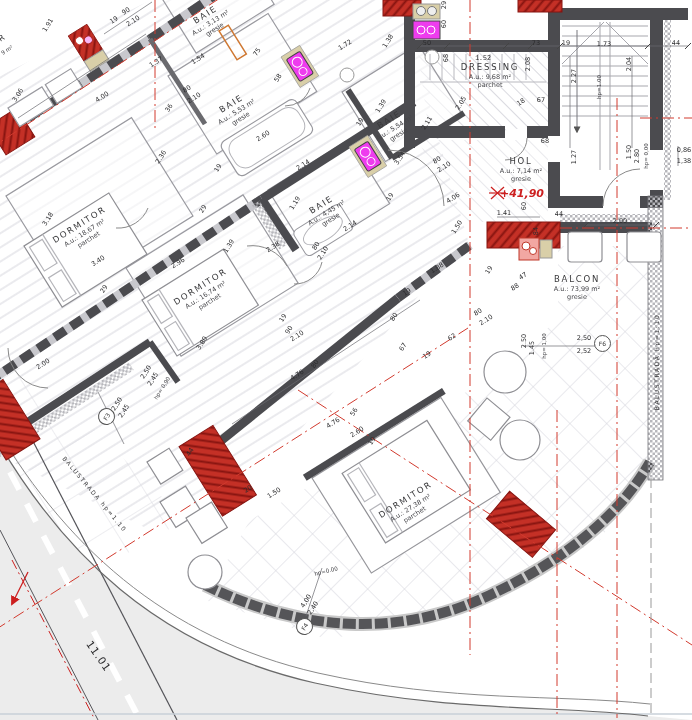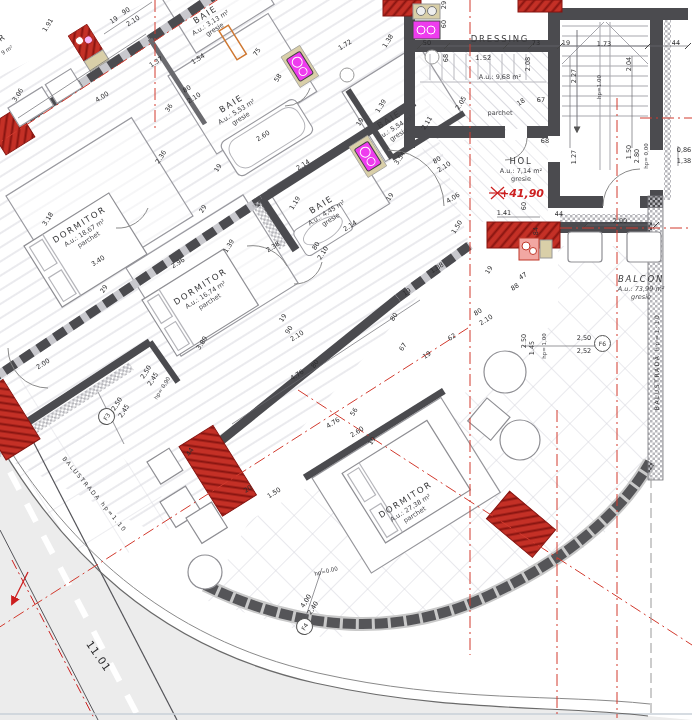--- a/index.html
+++ b/index.html
@@ -482,31 +482,31 @@
       <div class="room" style="left: 394px; top: 127px; transform: translate(-50%, -50%) rotate(-32deg);">
         <span class="nm">BAIE</span>
         <span class="sub">A.u.: 5,54 m²</span>
         <span class="sub">gresie</span>
       </div>
       <div class="room" style="left: 326px; top: 212px; transform: translate(-50%, -50%) rotate(-32deg);">
         <span class="nm">BAIE</span>
         <span class="sub">A.u.: 4,45 m²</span>
         <span class="sub">gresie</span>
       </div>
-      <div class="room" style="left: 500px; top: 76px; transform: translate(-50%, -50%) rotate(0deg); gap: 28px;">
+      <div class="room" style="left: 490px; top: 76px; transform: translate(-50%, -50%) rotate(0deg);">
         <span class="nm">DRESSING</span>
         <span class="sub">A.u.: 9,68 m²</span>
         <span class="sub">parchet</span>
       </div>
       <div class="room" style="left: 521px; top: 170px; transform: translate(-50%, -50%) rotate(0deg);">
         <span class="nm">HOL</span>
         <span class="sub">A.u.: 7,14 m²</span>
         <span class="sub">gresie</span>
       </div>
-      <div class="room" style="left: 641px; top: 288px; transform: translate(-50%, -50%) rotate(0deg); font-style: italic;">
+      <div class="room" style="left: 577px; top: 288px; transform: translate(-50%, -50%) rotate(0deg);">
         <span class="nm">BALCON</span>
         <span class="sub">A.u.: 73,99 m²</span>
         <span class="sub">gresie</span>
       </div>
       <div class="tag" style="left: 98px; top: 408px; transform: rotate(-58deg);">F3</div>
       <div class="tag" style="left: 296px; top: 618px; transform: rotate(-58deg);">F4</div>
       <div class="tag" style="left: 594px; top: 335px; transform: rotate(0deg);">F6</div>
     </div>
 </div>
 

